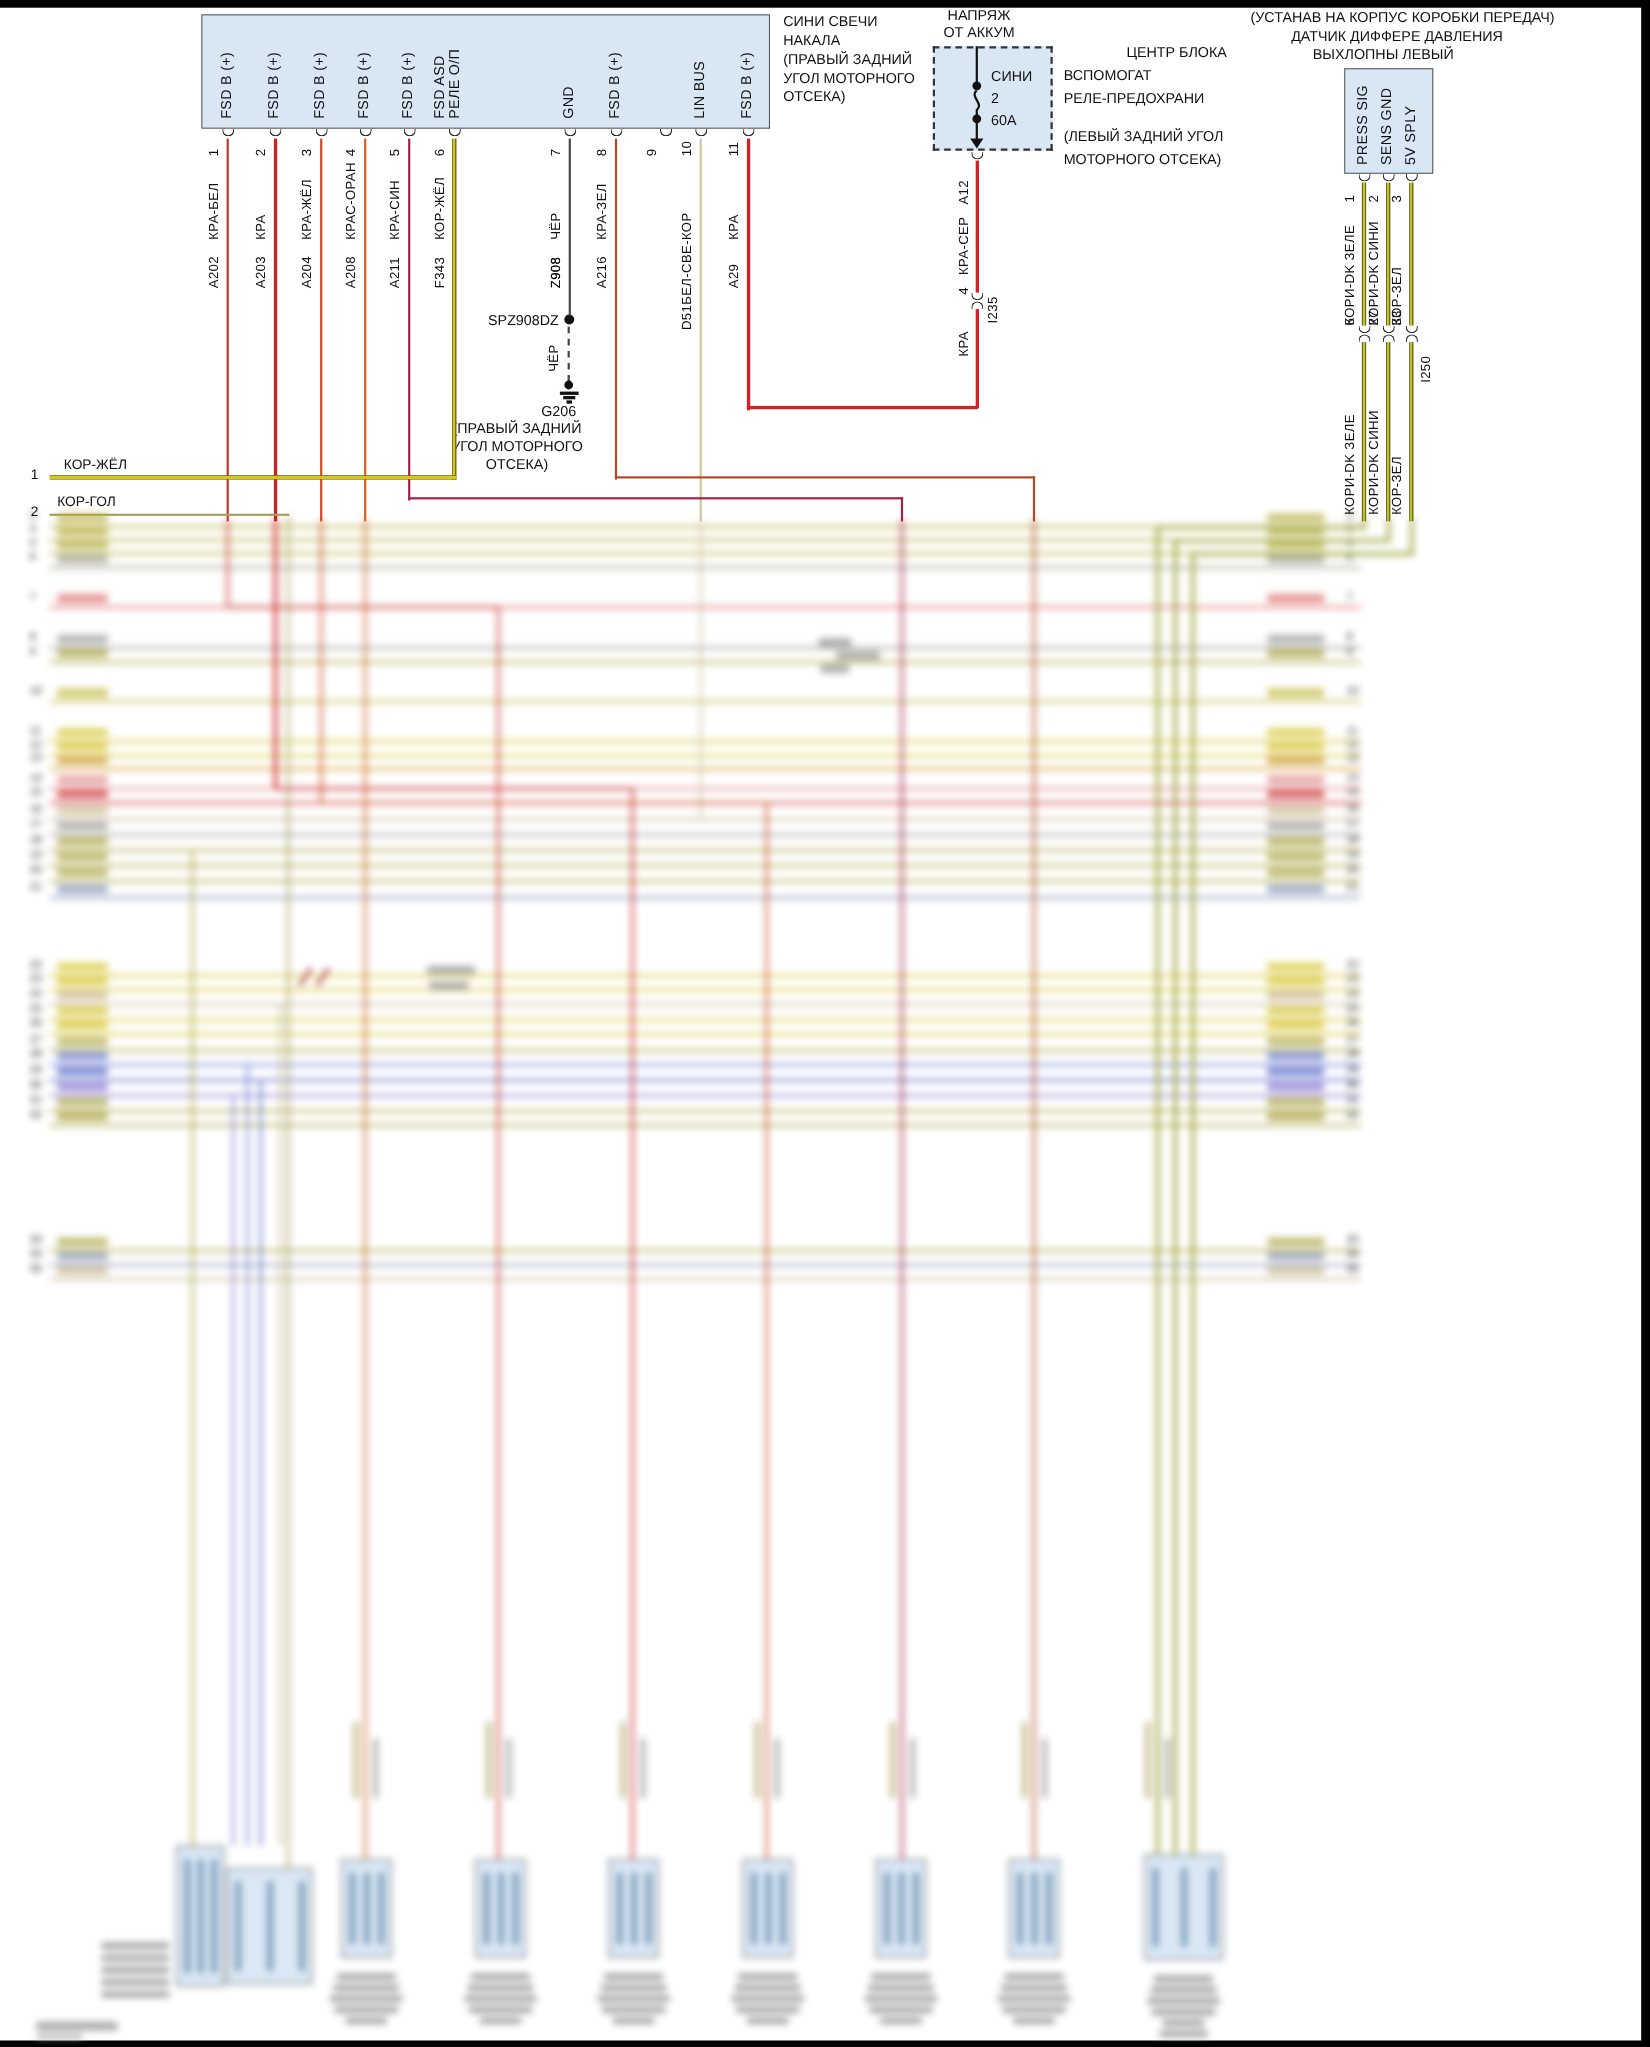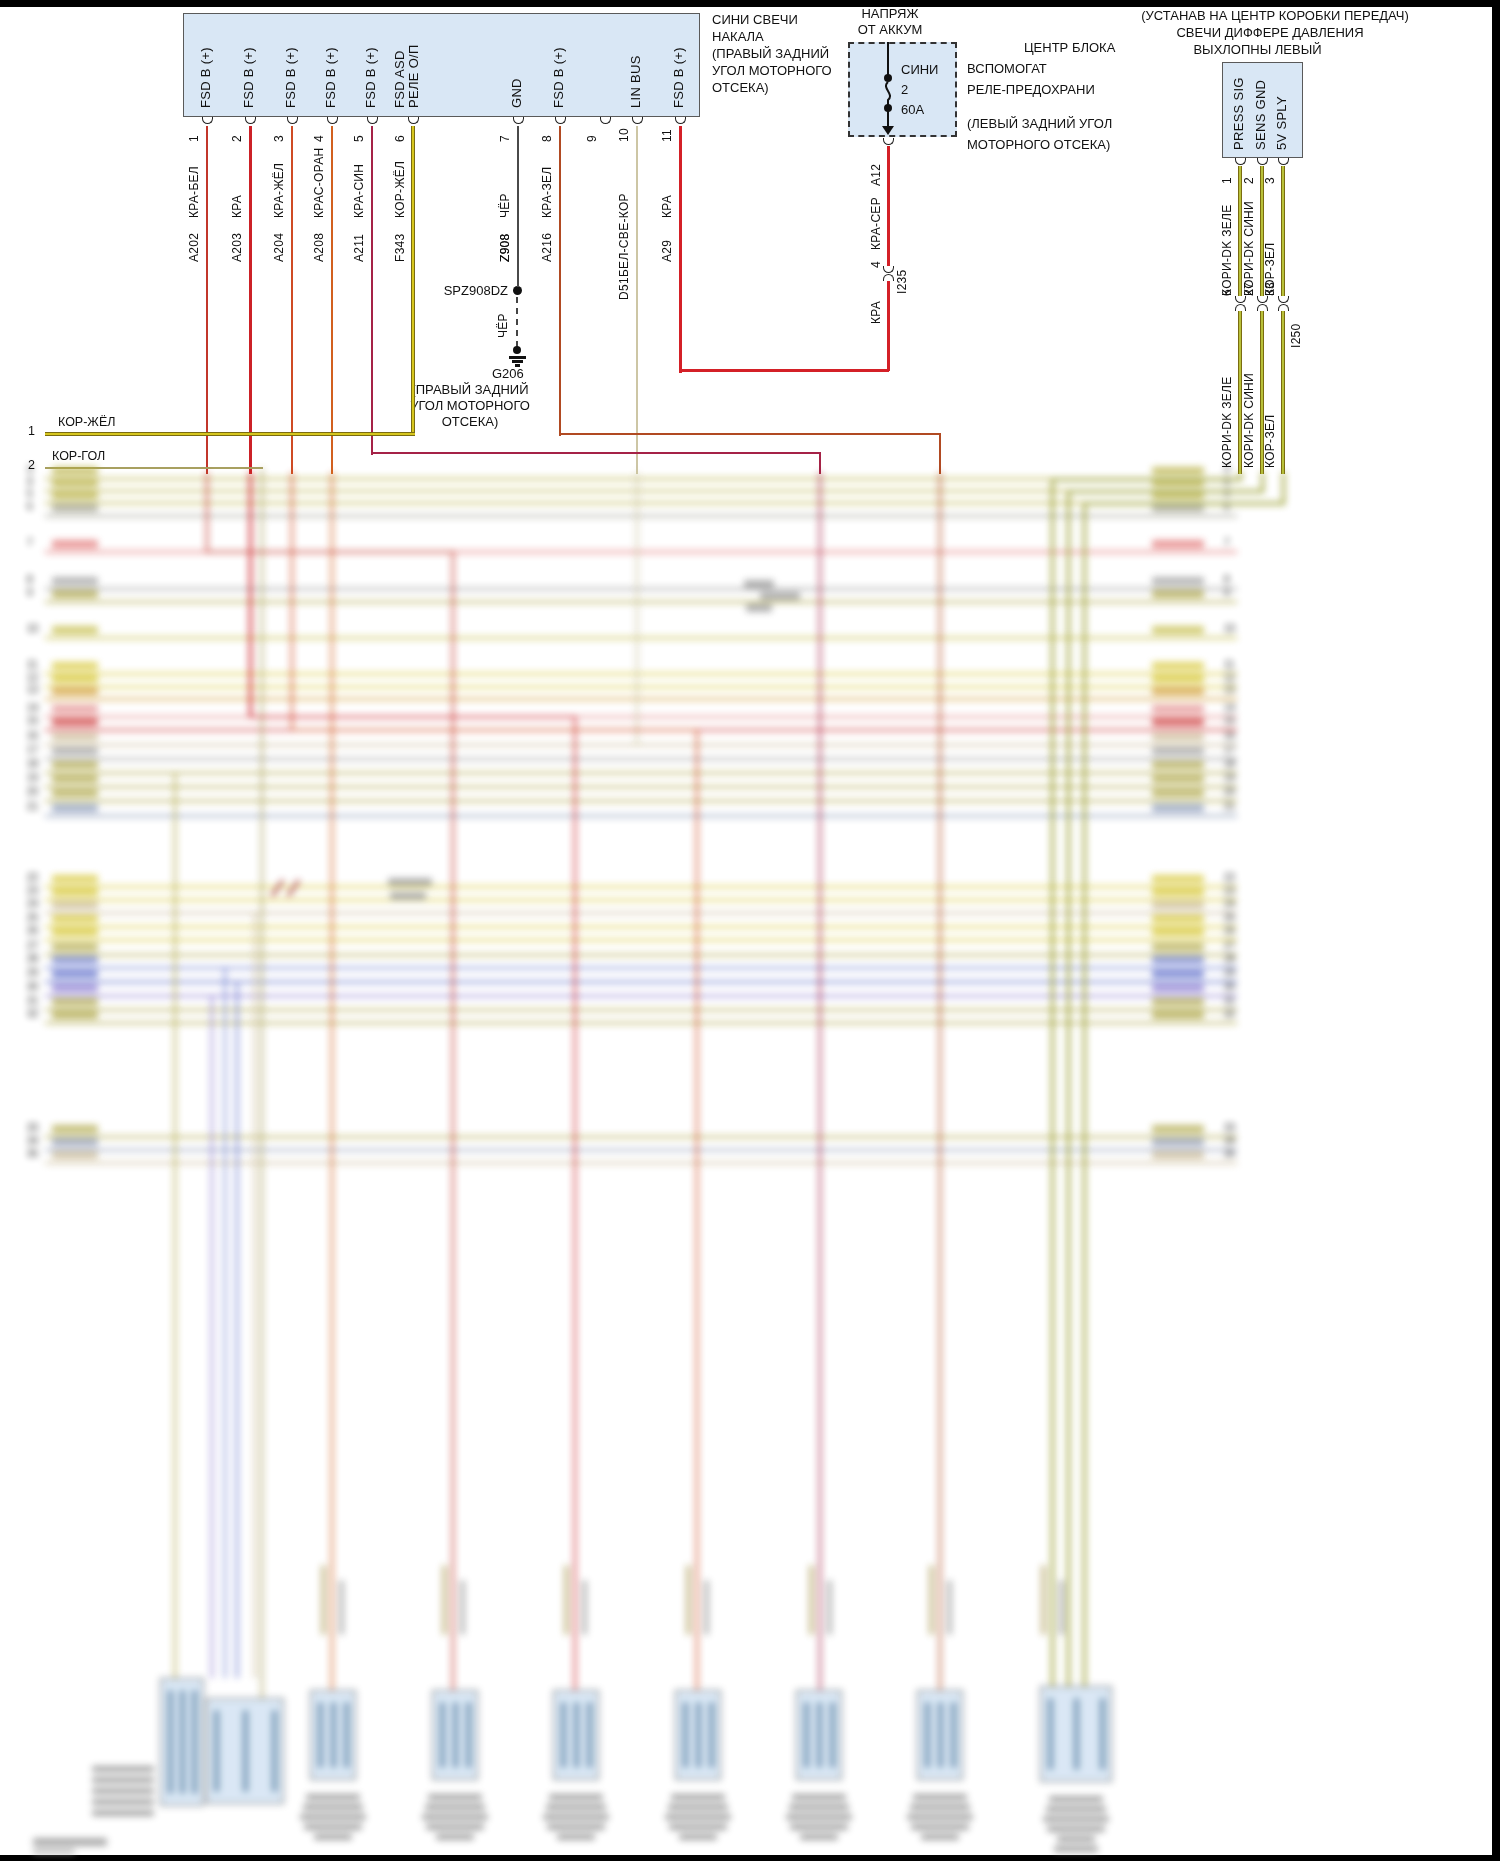--- a/index.html
+++ b/index.html
@@ -63,22 +63,22 @@
   <div class="t" style="left:967px;top:82px;">РЕЛЕ-ПРЕДОХРАНИ</div>
   <div class="t" style="left:967px;top:116px;">(ЛЕВЫЙ ЗАДНИЙ УГОЛ</div>
   <div class="t" style="left:967px;top:137px;">МОТОРНОГО ОТСЕКА)</div>
 
   <div class="vt" style="left:870px;top:146px;height:40px;">A12</div>
   <div class="vt" style="left:870px;top:186px;height:64px;">КРА-СЕР</div>
   <div class="vt" style="left:870px;top:250px;height:18px;">4</div>
   <div class="vt" style="left:896px;top:248px;height:46px;">I235</div>
   <div class="vt" style="left:870px;top:284px;height:40px;">КРА</div>
 
-  <div class="t tc" style="left:1100px;top:8px;width:350px;">(УСТАНАВ НА ЦЕНТР КОРОБКИ ПЕРЕДАЧ)</div>
-  <div class="t tc" style="left:1100px;top:25px;width:340px;">СВЕЧИ ДИФФЕРЕ ДАВЛЕНИЯ</div>
+  <div class="t tc" style="left:1100px;top:8px;width:350px;">(УСТАНАВ НА КОРПУС КОРОБКИ ПЕРЕДАЧ)</div>
+  <div class="t tc" style="left:1100px;top:25px;width:340px;">ДАТЧИК ДИФФЕРЕ ДАВЛЕНИЯ</div>
   <div class="t tc" style="left:1100px;top:42px;width:315px;">ВЫХЛОПНЫ ЛЕВЫЙ</div>
   <div class="bb" style="left:1222px;top:62px;width:81px;height:96px;"></div>
 
   <div class="t" style="left:430px;top:283px;width:78px;text-align:right;">SPZ908DZ</div>
   <div class="dot" style="left:513px;top:286px;width:9px;height:9px;"></div>
   <div class="vt" style="left:497px;top:300px;height:38px;">ЧЁР</div>
   <div class="abs" style="left:516px;top:297px;width:0;height:50px;border-left:2.5px dashed #444;"></div>
   <div class="dot" style="left:513px;top:346px;width:8px;height:8px;"></div>
   <div class="bar" style="left:509px;top:356px;width:17px;"></div>
   <div class="bar" style="left:512px;top:360px;width:11px;"></div>

